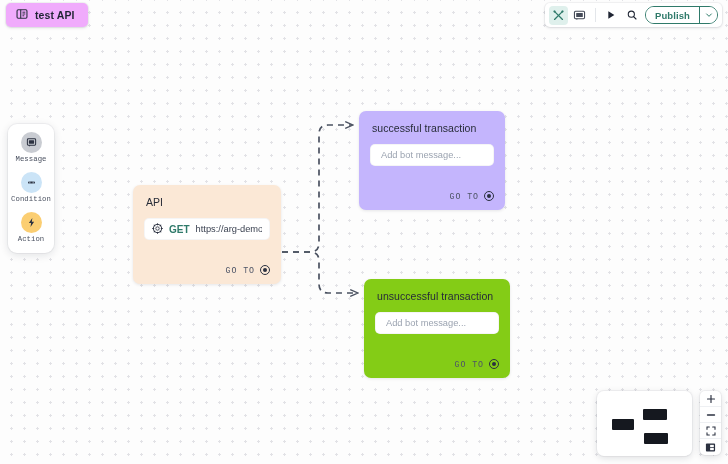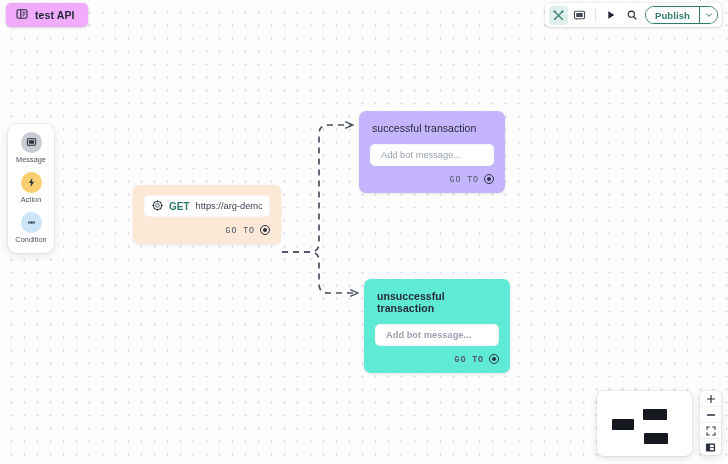--- a/index.html
+++ b/index.html
@@ -85,20 +85,21 @@
   #palette {
     position: absolute;
     left: 8px; top: 124px;
     width: 46px;
     background: #ffffff;
     border-radius: 9px;
     box-shadow: 0 2px 8px rgba(16,24,40,.12), 0 0 0 1px rgba(16,24,40,.045);
     padding: 8px 0 9px;
     display: flex; flex-direction: column; align-items: flex-end; gap: 8px;
     z-index: 25;
+    font-family: Liberation Mono, monospace;
   }
   .pal-item {
     display: flex; flex-direction: column; align-items: center; gap: 2px;
     cursor: pointer; width: 100%;
   }
   .pal-ic {
     width: 21px; height: 21px; border-radius: 50%;
     display: flex; align-items: center; justify-content: center;
   }
   .pal-lb {
@@ -125,21 +126,21 @@
     padding: 0 7px;
     gap: 6px;
     font-size: 9.3px;
     border: 1px solid rgba(16,24,40,.045);
   }
   .node-field.placeholder { color: #9ba3b0; padding-left: 10px; }
   .verb { color: #2f7a6a; font-weight: 700; font-size: 10px; }
   .url { color: #3b4251; font-size: 9.3px; white-space: nowrap; overflow: hidden; }
   .node-foot {
     display: flex; align-items: center; justify-content: flex-end;
-    gap: 5px; padding: 8px 11px 9px;
+    gap: 5px; padding: 25px 11px 9px;
   }
   .goto-lb {
     font-size: 8.3px; color: #4e5567; letter-spacing: .9px;
     font-family: "Liberation Mono", monospace;
   }
   .port {
     width: 10px; height: 10px; border-radius: 50%;
     border: 1.6px solid #2b3140;
     display: flex; align-items: center; justify-content: center;
     cursor: pointer;
@@ -151,23 +152,22 @@
     background: #fbe8d6;
     box-shadow: 0 1px 3px rgba(16,24,40,.10);
   }
   #node-ok {
     left: 359px; top: 111px; width: 146px;
     background: #c4b5fd;
     box-shadow: 0 1px 3px rgba(16,24,40,.10);
   }
   #node-fail {
     left: 364px; top: 279px; width: 146px;
-    background: #5eead4;
+    background: #84cc16;
     box-shadow: 0 1px 3px rgba(16,24,40,.10);
-    font-weight: bold;
   }
 
   
   #edges { position: absolute; inset: 0; z-index: 8; pointer-events: none; }
 
   
   #minimap {
     position: absolute;
     left: 597px; top: 391px;
     width: 95px; height: 65px;
@@ -274,44 +274,45 @@
       <svg width="11" height="11" viewBox="0 0 16 16">
         <rect x="2" y="2.6" width="12" height="9.4" rx="1.4" fill="none" stroke="#2b3140" stroke-width="1.5"></rect>
         <rect x="4.2" y="4.8" width="7.6" height="5" rx="0.6" fill="#2b3140"></rect>
         <path d="M4.4 12 L6.4 12 L5 14 Z" fill="#2b3140"></path>
       </svg>
     </div>
     <div class="pal-lb">Message</div>
   </div>
 
   <div class="pal-item">
-    <div class="pal-ic" style="background:#fbce72;">
-      <svg width="11" height="11" viewBox="0 0 16 16">
-        <path d="M9.2 1.6 L4.2 8.8 L7.4 8.8 L6.6 14.4 L11.8 7 L8.5 7 Z" fill="#2b3140"></path>
-      </svg>
-    </div>
-    <div class="pal-lb">Action</div>
-  </div>
-
-  <div class="pal-item">
     <div class="pal-ic" style="background:#cbe4f7;">
       <svg width="11" height="11" viewBox="0 0 16 16">
         <rect x="3" y="6.4" width="10" height="3.2" rx="1.4" fill="#2b3140"></rect>
         <line x1="5.6" y1="6.4" x2="5.6" y2="9.6" stroke="#cbe4f7" stroke-width="1"></line>
         <line x1="10.4" y1="6.4" x2="10.4" y2="9.6" stroke="#cbe4f7" stroke-width="1"></line>
       </svg>
     </div>
     <div class="pal-lb">Condition</div>
   </div>
 
+  <div class="pal-item">
+    <div class="pal-ic" style="background:#fbce72;">
+      <svg width="11" height="11" viewBox="0 0 16 16">
+        <path d="M9.2 1.6 L4.2 8.8 L7.4 8.8 L6.6 14.4 L11.8 7 L8.5 7 Z" fill="#2b3140"></path>
+      </svg>
+    </div>
+    <div class="pal-lb">Action</div>
+  </div>
+
 
 
 </div>
 
 <div class="node" id="node-api">
+  <div class="node-title">API</div>
   <div class="node-body">
     <div class="node-field">
       <span>
         <svg width="11" height="11" viewBox="0 0 16 16">
           <circle cx="8" cy="8" r="6.1" fill="none" stroke="#2b3140" stroke-width="1.3"></circle>
           <circle cx="8" cy="8" r="2.5" fill="none" stroke="#2b3140" stroke-width="1.2"></circle>
           <g stroke="#2b3140" stroke-width="1.5" stroke-linecap="round">
             <line x1="8" y1="1.0" x2="8" y2="2.6"></line>
             <line x1="8" y1="13.4" x2="8" y2="15.0"></line>
             <line x1="1.0" y1="8" x2="2.6" y2="8"></line>

